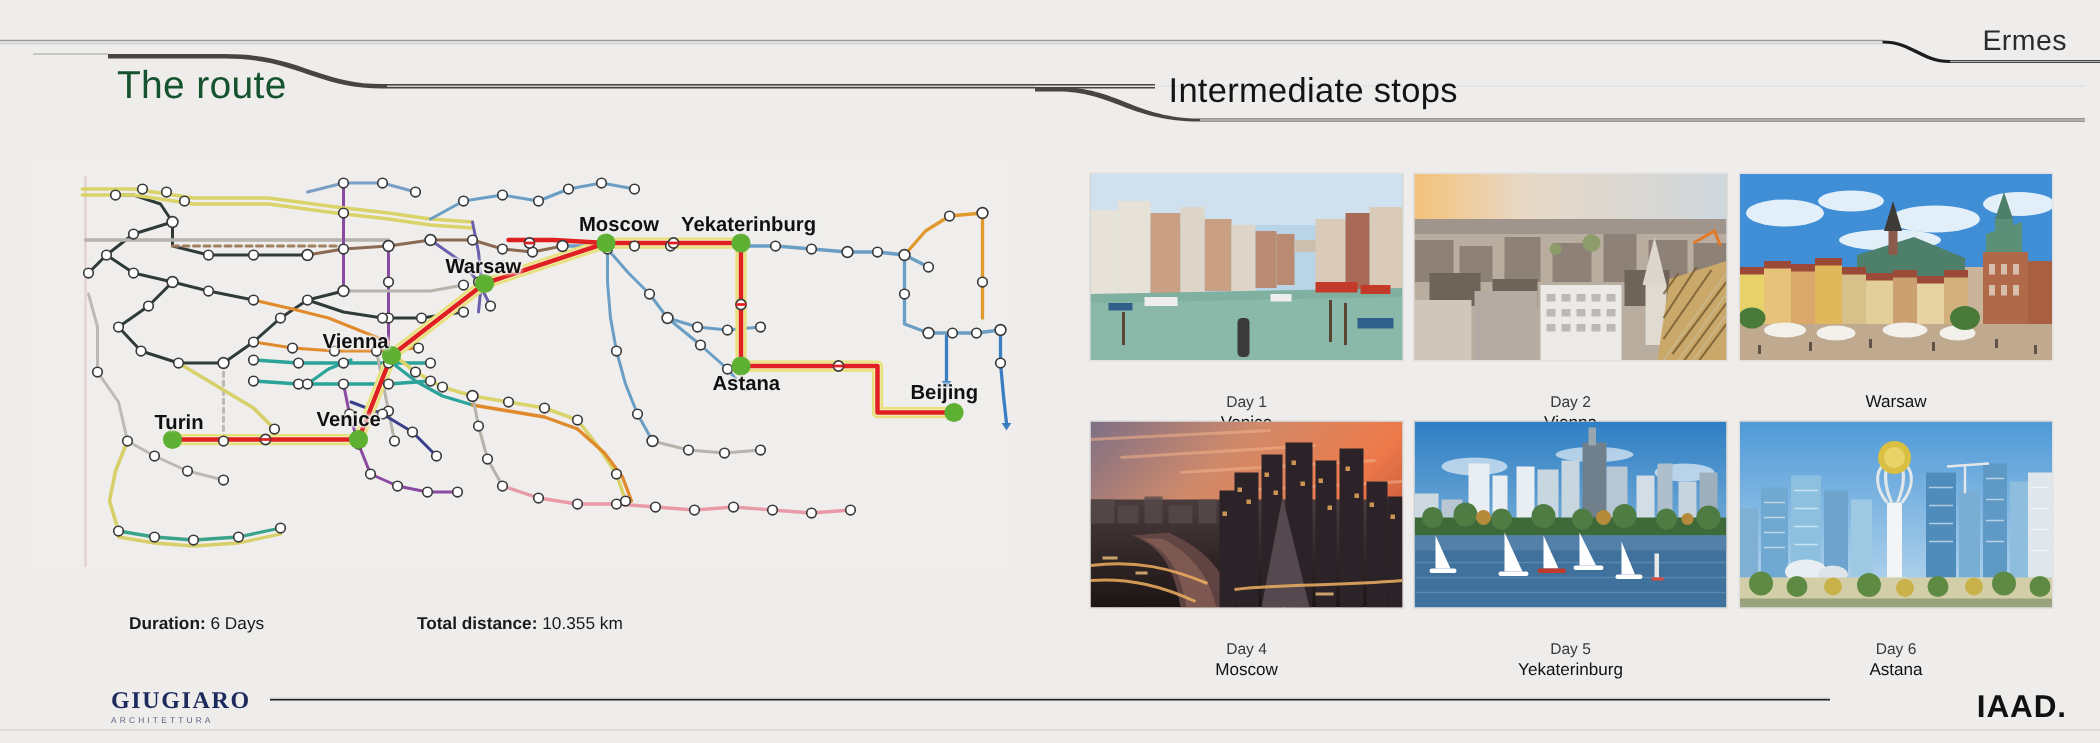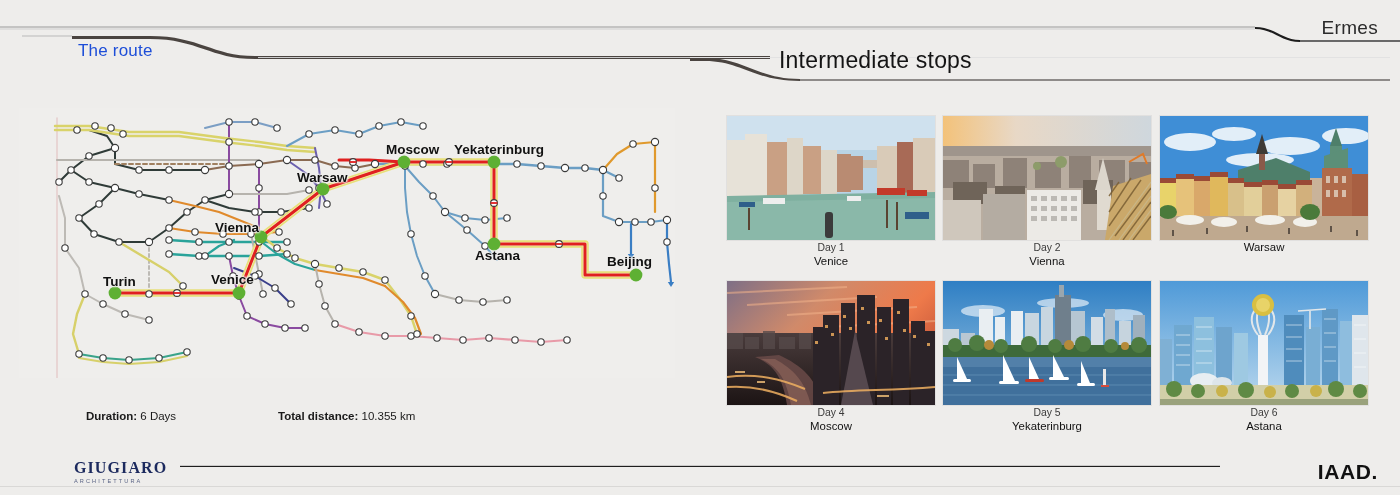--- a/index.html
+++ b/index.html
@@ -9,21 +9,21 @@
     font-family:"Liberation Sans", sans-serif;
     overflow:hidden;
     position:relative;
   }
   .slide{position:absolute;inset:0;}
 
   
   .hdr-svg{position:absolute;left:0;top:0;width:1400px;height:95px;}
   .title-left{
     position:absolute;left:78px;top:41px;
-    font-size:17px;color:#1d4ed8;letter-spacing:.2px;font-weight:400;text-align:center;
+    font-size:26px;color:#14532d;letter-spacing:.2px;font-weight:400;text-align:center;
   }
   .title-right{
     position:absolute;left:779px;top:47px;
     font-size:23px;color:#141414;letter-spacing:.2px;font-weight:400;
   }
   .brand-ermes{
     position:absolute;right:22px;top:17px;
     font-size:19px;color:#2b2b2b;font-weight:400;letter-spacing:.3px;
   }
 
@@ -52,21 +52,21 @@
   }
 
   
   .gallery{position:absolute;left:727px;top:116px;width:648px;height:320px;}
   .cell{position:absolute;width:208px;}
   .cell .frame{
     width:208px;height:124px;overflow:hidden;position:relative;
     background:#ccc;box-shadow:0 0 0 1px rgba(0,0,0,.05);
   }
   .cell .ph{position:absolute;inset:0;}
-  .cap{margin-top:1px;text-align:center;line-height:13.5px;}
+  .cap{margin-top:22px;text-align:center;line-height:13.5px;}
   .cap .d{display:block;font-size:10.4px;color:#3a3a3a;}
   .cap .c{display:block;font-size:11.4px;color:#111;}
 
   
   .footer-rule{position:absolute;left:180px;top:466px;width:1040px;height:0;border-top:1.6px solid #1e1e1e;}
   .footer-rule:after{content:"";position:absolute;left:0;top:-1.6px;width:1040px;height:0;border-top:1px solid #888;opacity:.35;}
   .logo-giugiaro{position:absolute;left:74px;top:459px;}
   .logo-giugiaro .g1{font-size:16px;letter-spacing:1.1px;color:#1c2a5e;font-weight:700;font-family:Liberation Serif, serif;}
   .logo-giugiaro .g2{font-size:5.6px;letter-spacing:2.1px;color:#5a6485;margin-top:1px;}
   .logo-iaad{position:absolute;right:22px;top:460px;font-size:21px;font-weight:700;letter-spacing:.6px;color:#111;}

